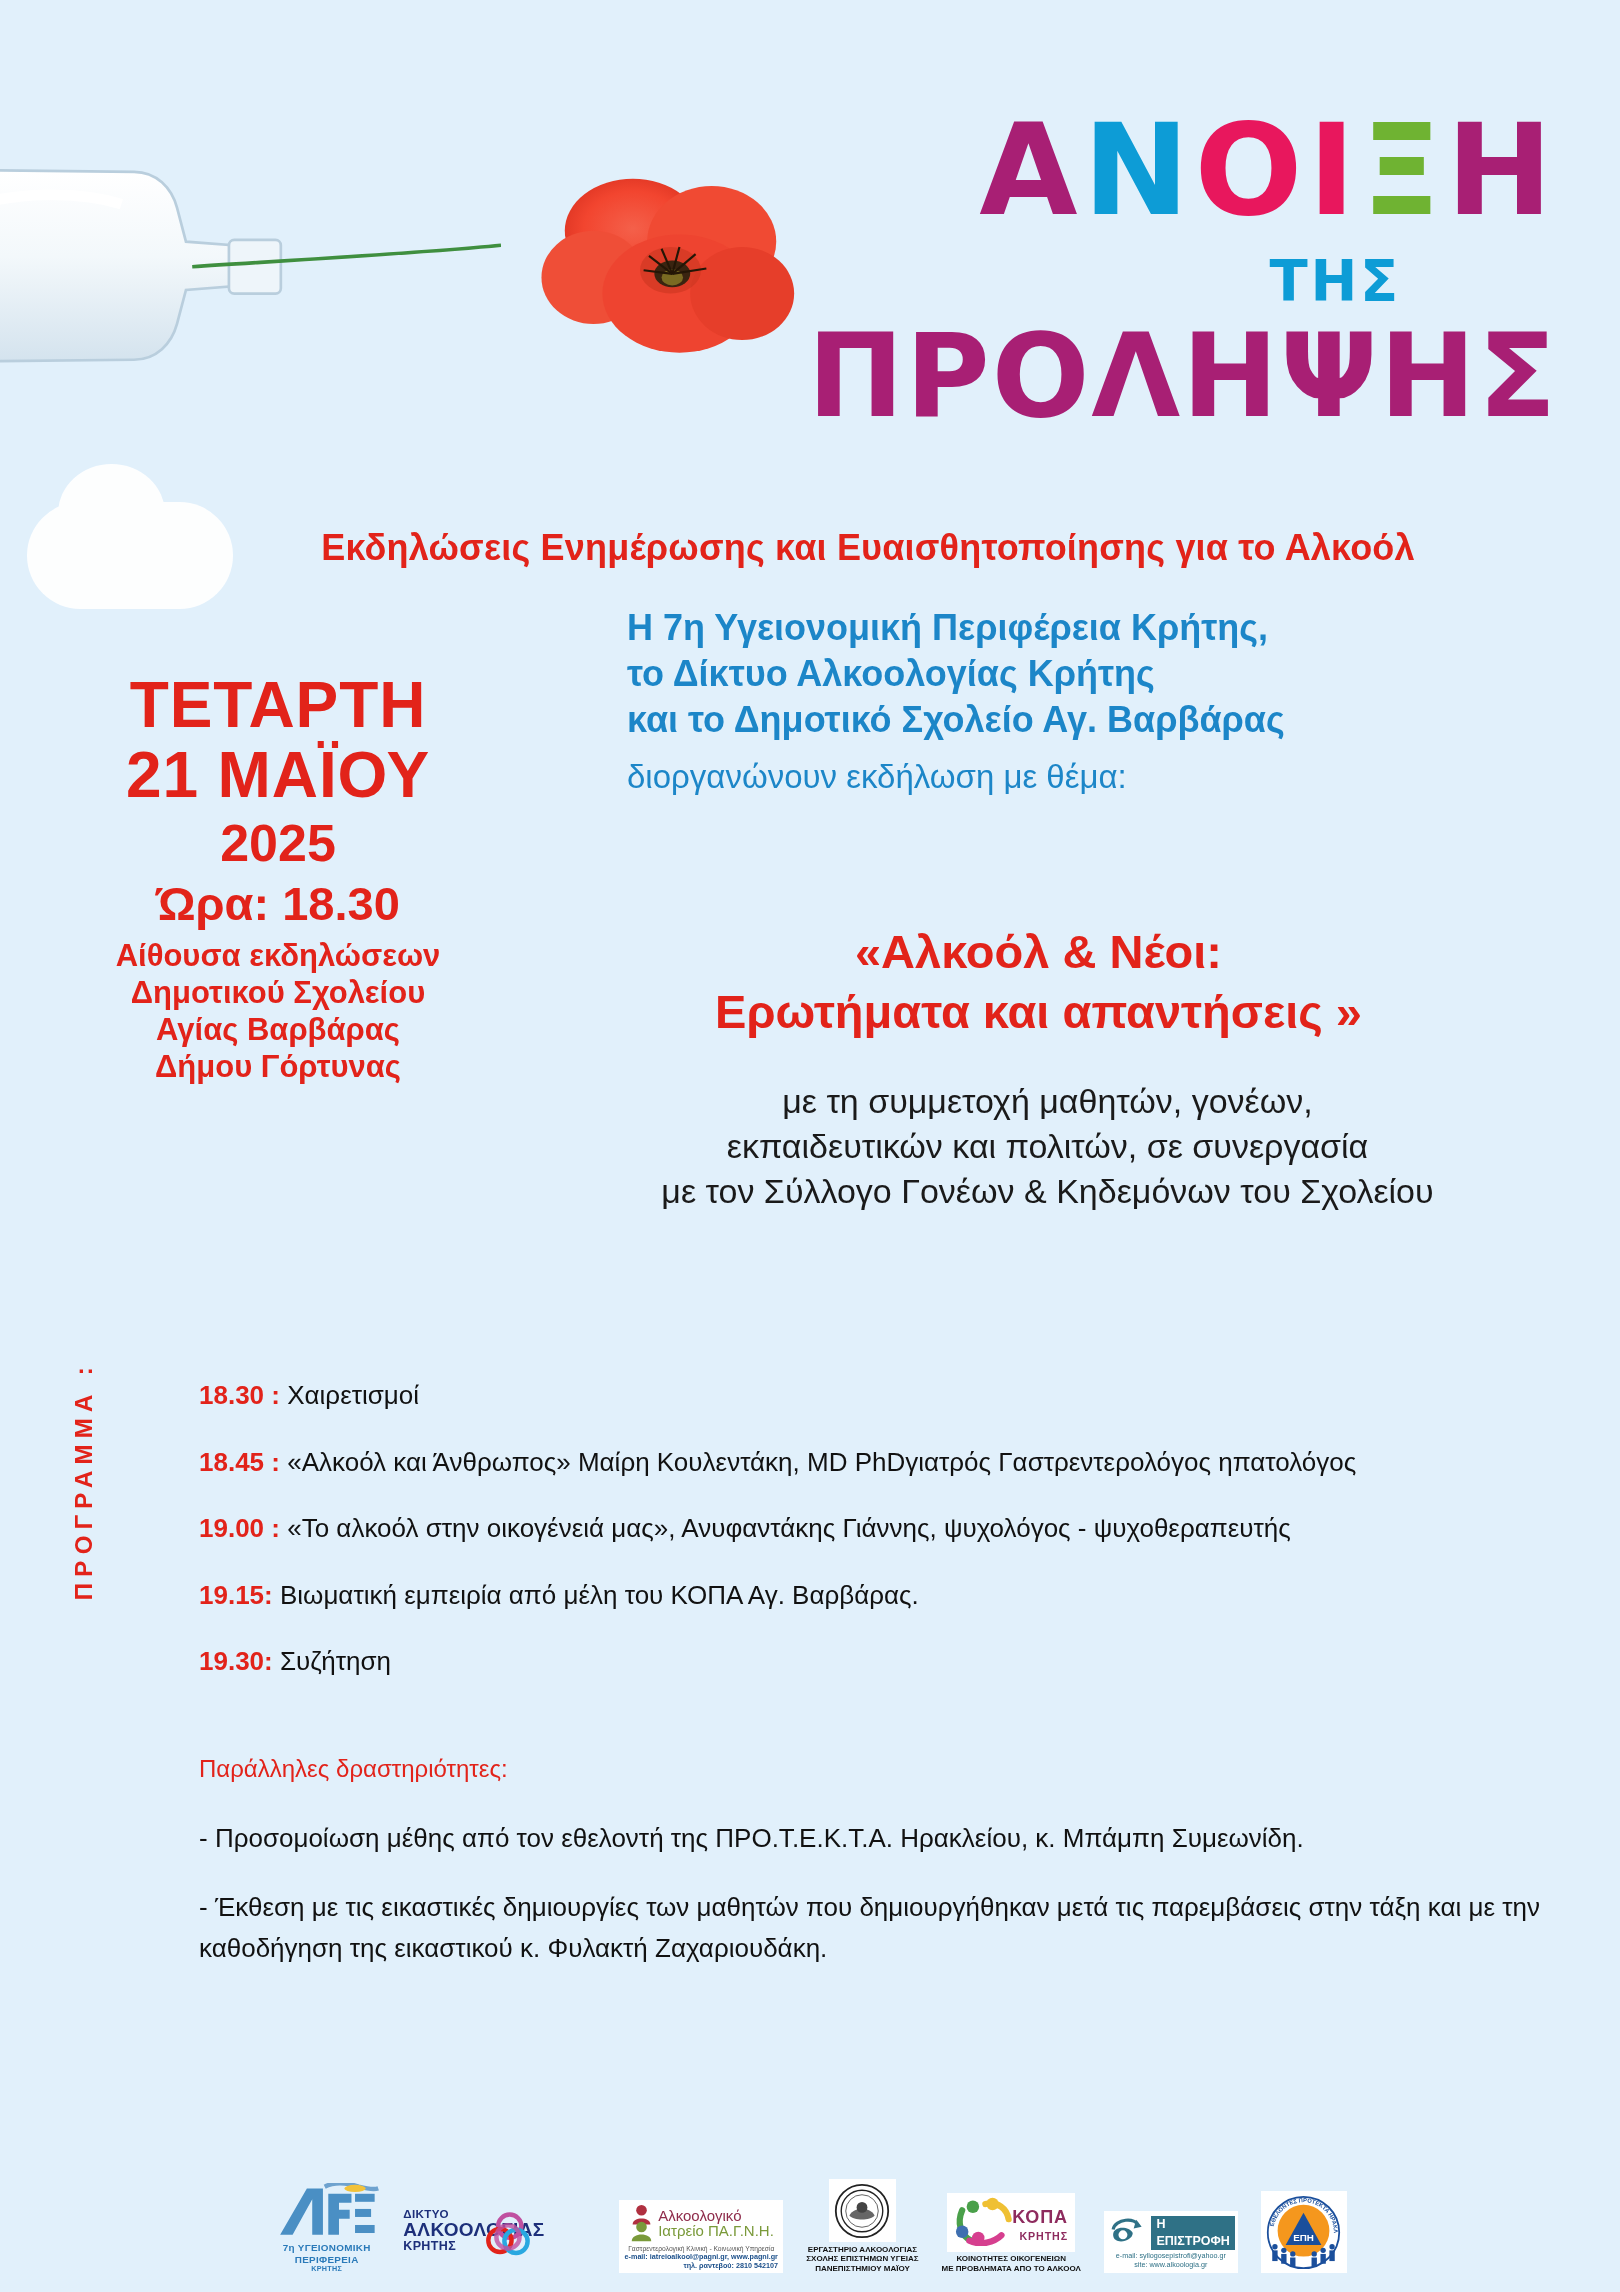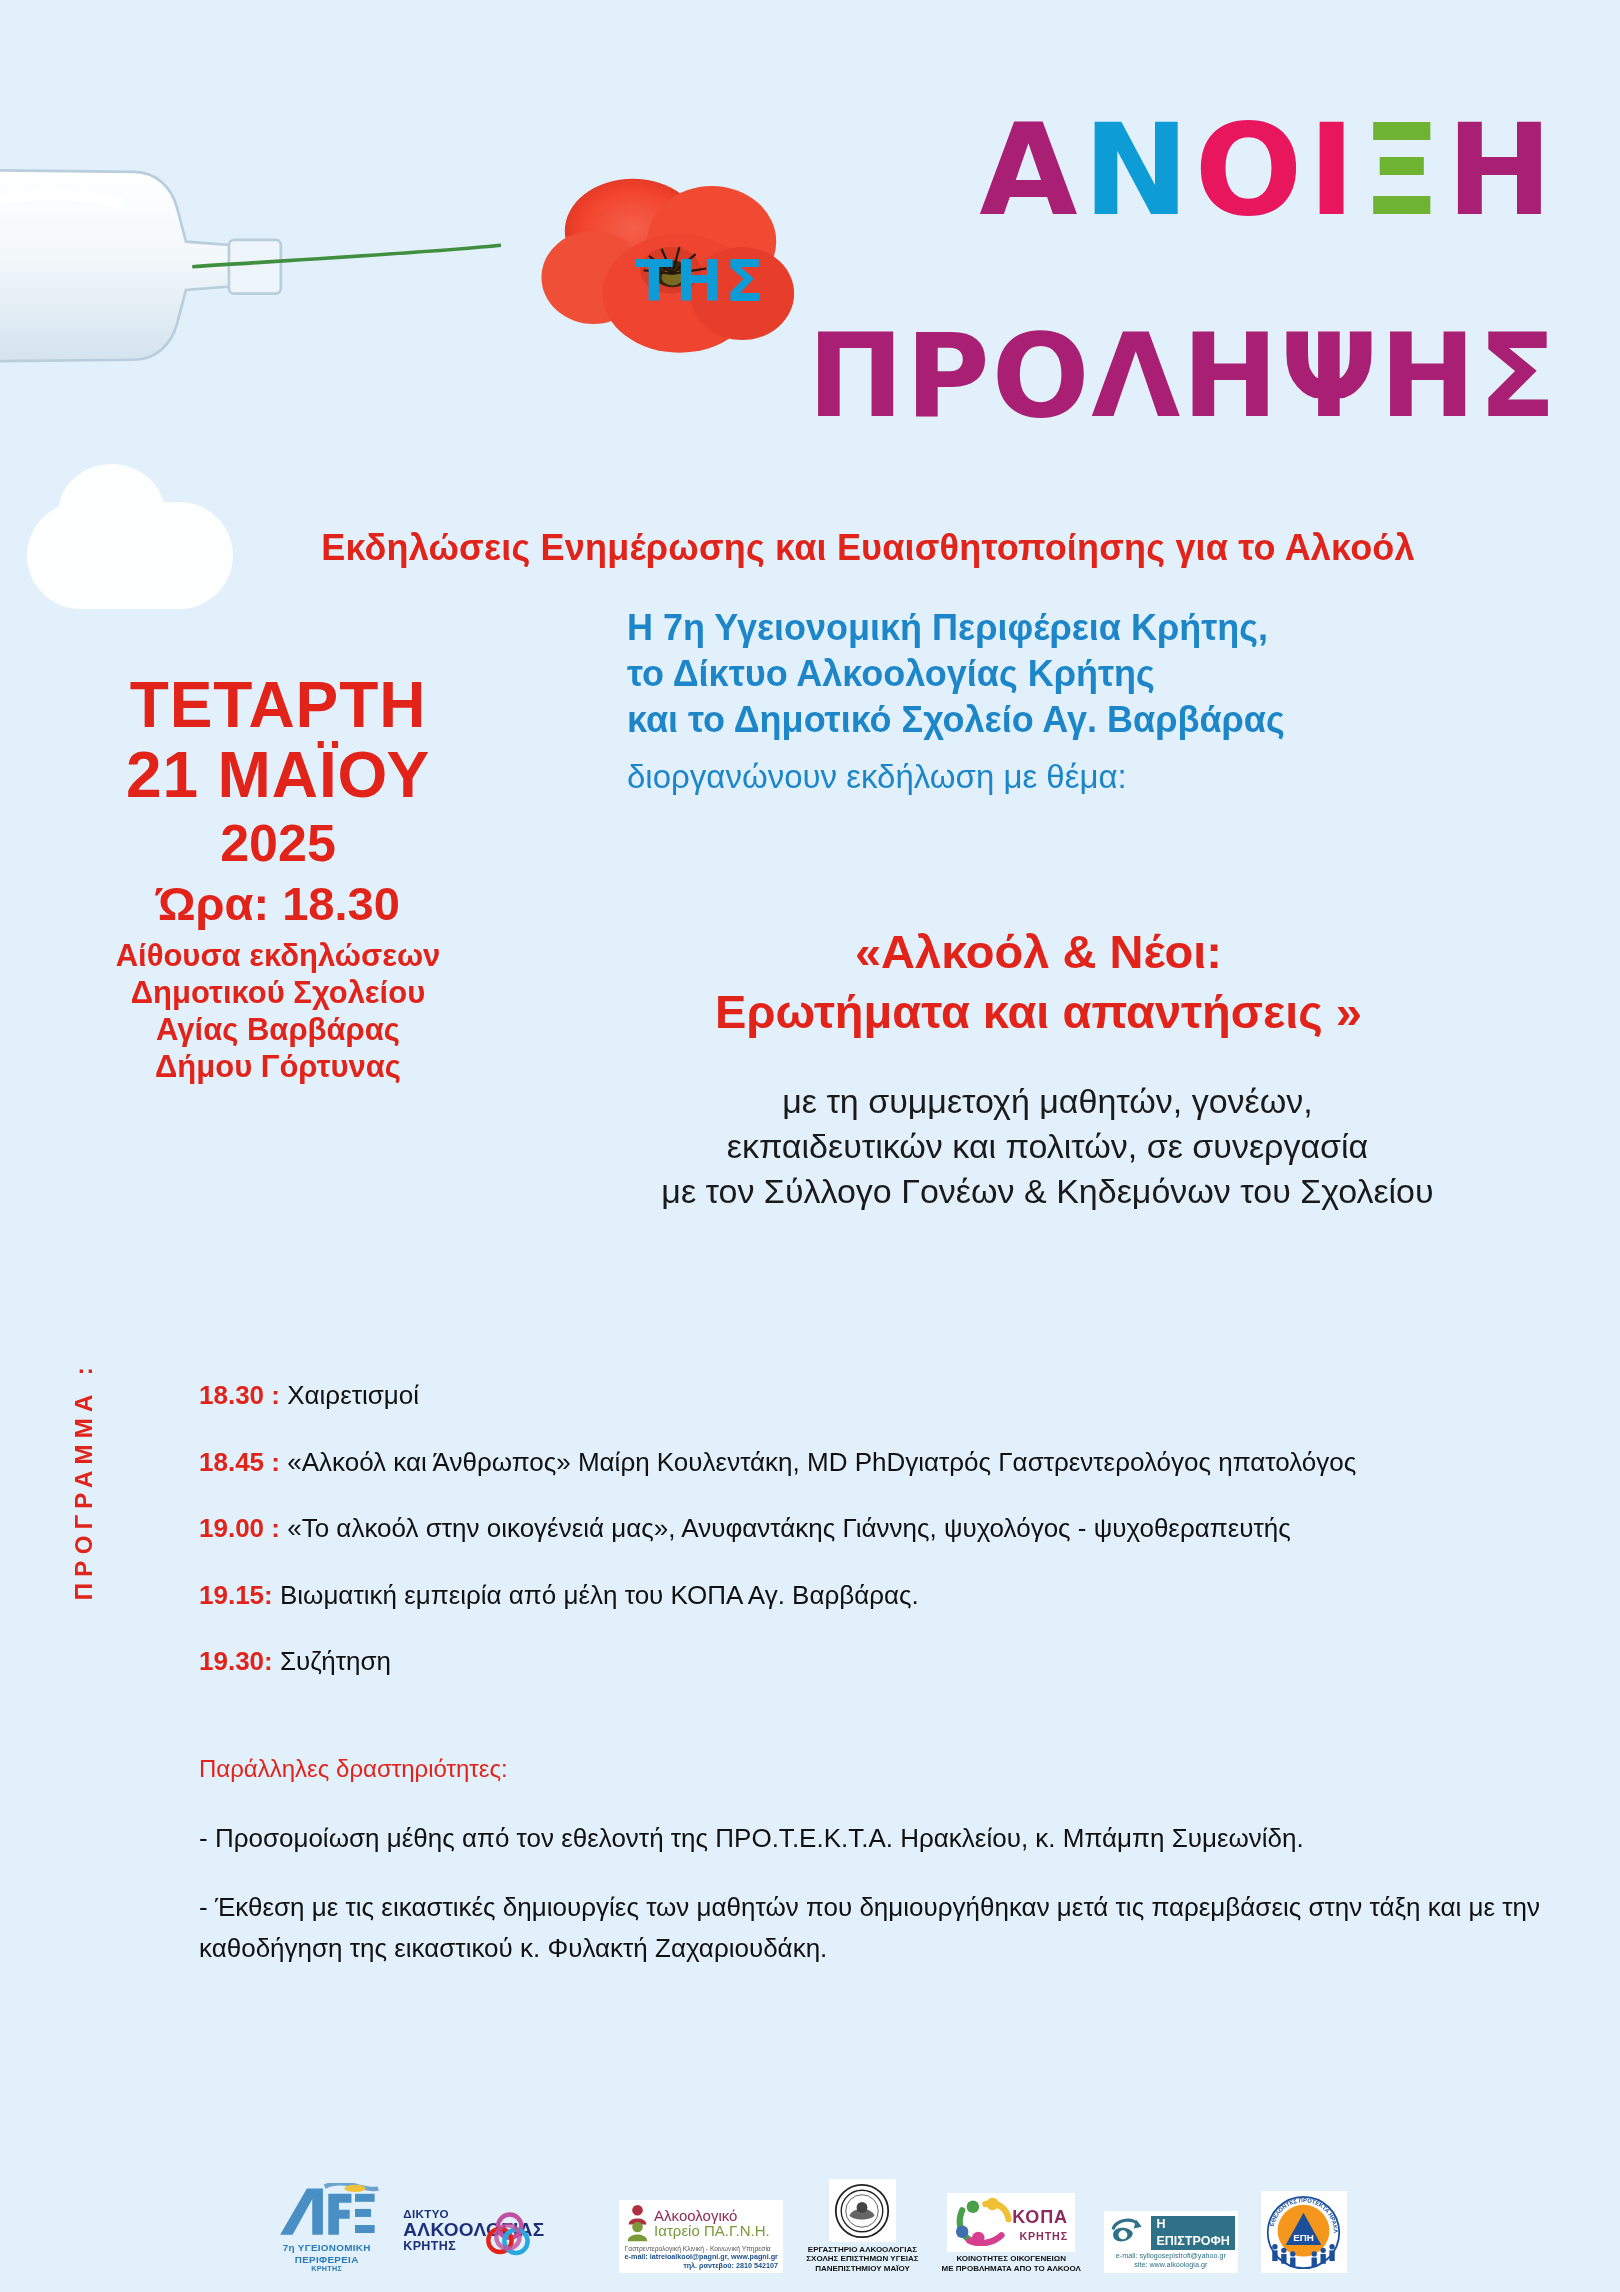--- a/index.html
+++ b/index.html
@@ -21,21 +21,21 @@
          background:#ffffff;border-radius:50%;}
 
   
   .poppy{position:absolute;left:536px;top:143px;width:269px;height:224px;}
 
   
   .headline{position:absolute;left:0;top:107px;width:1620px;text-align:right;padding-right:62px;box-sizing:border-box;}
   .anoixi{font-family:"DejaVu Sans", sans-serif;font-weight:bold;font-size:127px;line-height:1;letter-spacing:5.4px;}
   .anoixi span{display:inline-block;}
   .ths{font-family:"DejaVu Sans", sans-serif;font-weight:bold;font-size:56px;line-height:1;
-       letter-spacing:2.7px;color:#0d9cd6;margin-top:19.7px;margin-right:157px;text-align:center;}
+       letter-spacing:2.7px;color:#0d9cd6;margin-top:19.7px;margin-right:157px;}
   .prolipsis{font-family:"DejaVu Sans", sans-serif;font-weight:bold;font-size:115px;line-height:1;
        letter-spacing:1.8px;color:#a81f74;margin-top:9px;}
 
   
   .subtitle{position:absolute;left:0;top:527px;width:1620px;text-align:center;
        font-family:"Liberation Sans", sans-serif;font-weight:bold;font-size:36px;color:#e2231a;
        letter-spacing:0.2px;padding-left:116px;box-sizing:border-box;}
 
   
   .organisers{position:absolute;left:627px;top:605px;width:913px;
@@ -249,21 +249,21 @@
         </div>
         <svg width="72" height="50" viewBox="0 0 80 56" style="position:absolute;left:77px;top:3.6px;" xmlns="http://www.w3.org/2000/svg">
           <circle cx="33" cy="17" r="13" stroke="#c050a0" stroke-width="5" fill="none"></circle>
           <circle cx="22" cy="33" r="13" stroke="#e2231a" stroke-width="5" fill="none"></circle>
           <circle cx="40" cy="34" r="13" stroke="#29a8e0" stroke-width="5" fill="none"></circle>
           <circle cx="31" cy="29" r="13" stroke="#c050a0" stroke-width="5" fill="none" opacity=".8"></circle>
         </svg>
       </div>
     </div>
 
-    <div class="logo whitecard pagni" style="align-items:flex-start;">
+    <div class="logo whitecard pagni" style="align-items:center;">
       <div style="display:flex;align-items:center;gap:4.5px;">
         <svg width="25" height="39" viewBox="0 0 28 44" xmlns="http://www.w3.org/2000/svg">
           <circle cx="14" cy="7" r="6" fill="#b03040"></circle>
           <path d="M4 23 C4 14 24 14 24 23 Z" fill="#b03040"></path>
           <circle cx="14" cy="26" r="6" fill="#7a9a3a"></circle>
           <path d="M3 42 C3 32 25 32 25 42 Z" fill="#7a9a3a"></path>
         </svg>
         <div>
           <div class="n1">Αλκοολογικό</div>
           <div class="n2">Ιατρείο ΠΑ.Γ.Ν.Η.</div>

